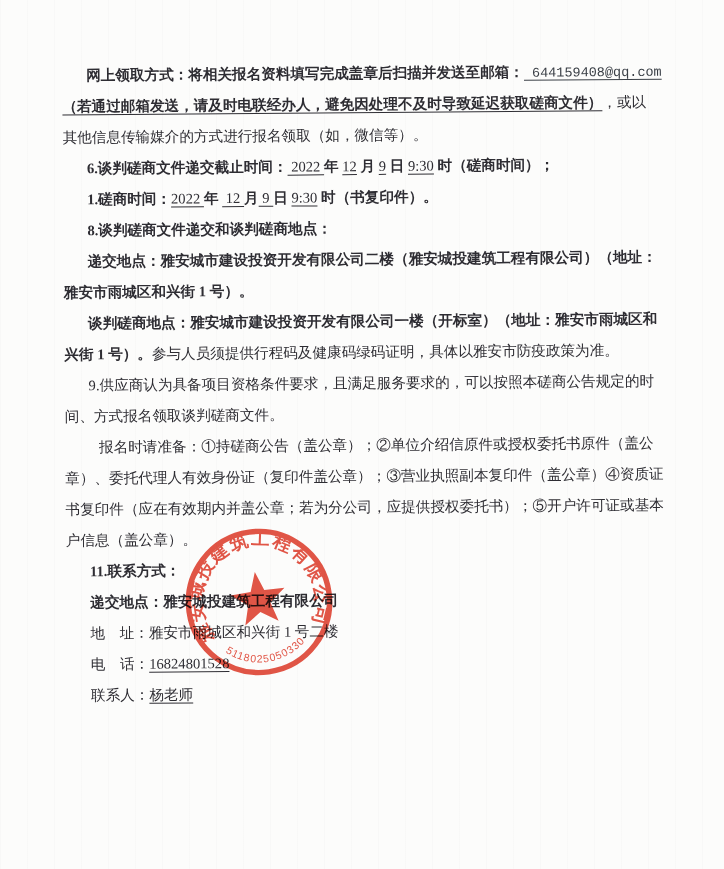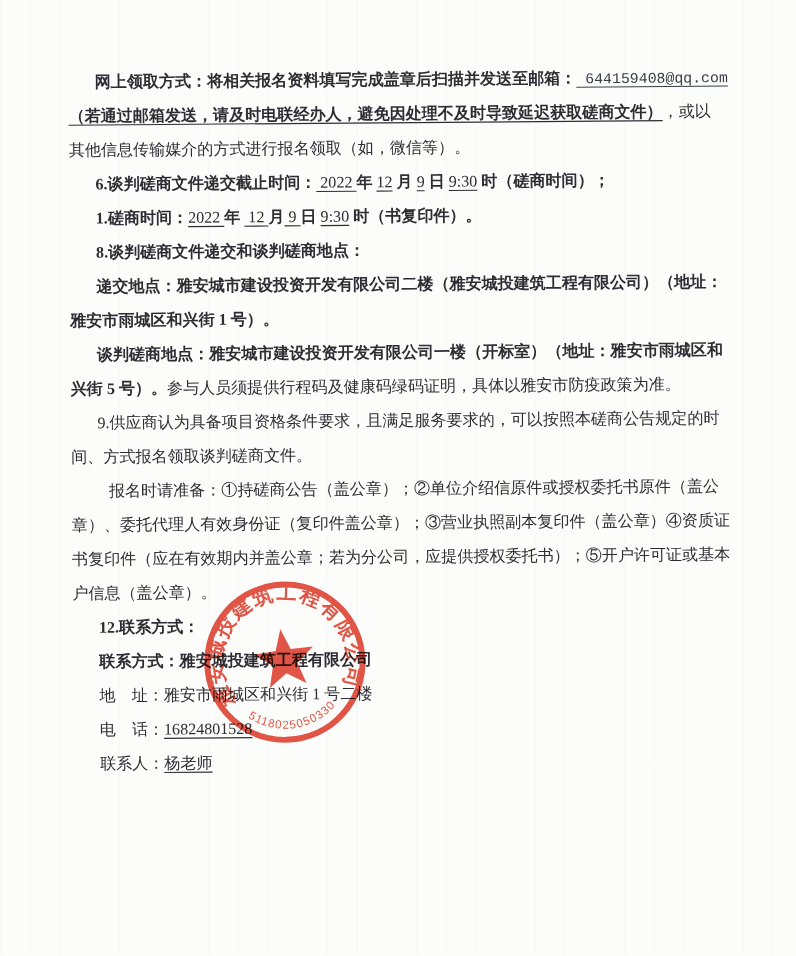--- a/index.html
+++ b/index.html
@@ -44,29 +44,29 @@
   <div>
       <div class="line indent-1"><span class="bold">网上领取方式：将相关报名资料填写完成盖章后扫描并发送至邮箱：</span><span class="underline mono"> 644159408@qq.com</span></div>
       <div class="line indent-0"><span class="bold underline">（若通过邮箱发送，请及时电联经办人，避免因处理不及时导致延迟获取磋商文件）</span><span>，或以</span></div>
       <div class="line indent-0"><span>其他信息传输媒介的方式进行报名领取（如，微信等）。</span></div>
       <div class="line indent-1"><span class="bold">6.谈判磋商文件递交截止时间：</span><span class="underline"> 2022 </span><span class="bold">年 </span><span class="underline">12</span><span class="bold"> 月 </span><span class="underline">9</span><span class="bold"> 日 </span><span class="underline">9:30</span><span class="bold"> 时（磋商时间）；</span></div>
       <div class="line indent-1"><span class="bold">1.磋商时间：</span><span class="underline">2022 </span><span class="bold">年 </span><span class="underline"> 12 </span><span class="bold">月</span><span class="underline"> 9 </span><span class="bold">日 </span><span class="underline">9:30</span><span class="bold"> 时（书复印件）。</span></div>
       <div class="line indent-1"><span class="bold">8.谈判磋商文件递交和谈判磋商地点：</span></div>
       <div class="line indent-1"><span class="bold">递交地点：雅安城市建设投资开发有限公司二楼（雅安城投建筑工程有限公司）（地址：</span></div>
       <div class="line indent-0"><span class="bold">雅安市雨城区和兴街 1 号）。</span></div>
       <div class="line indent-1"><span class="bold">谈判磋商地点：雅安城市建设投资开发有限公司一楼（开标室）（地址：雅安市雨城区和</span></div>
-      <div class="line indent-0"><span class="bold">兴街 5 号）。</span><span>参与人员须提供行程码及健康码绿码证明，具体以雅安市防疫政策为准。</span></div>
+      <div class="line indent-0"><span class="bold">兴街 1 号）。</span><span>参与人员须提供行程码及健康码绿码证明，具体以雅安市防疫政策为准。</span></div>
       <div class="line indent-1"><span>9.供应商认为具备项目资格条件要求，且满足服务要求的，可以按照本磋商公告规定的时</span></div>
       <div class="line indent-0"><span>间、方式报名领取谈判磋商文件。</span></div>
       <div class="line indent-2"><span>报名时请准备：①持磋商公告（盖公章）；②单位介绍信原件或授权委托书原件（盖公</span></div>
       <div class="line indent-0"><span>章）、委托代理人有效身份证（复印件盖公章）；③营业执照副本复印件（盖公章）④资质证</span></div>
       <div class="line indent-0"><span>书复印件（应在有效期内并盖公章；若为分公司，应提供授权委托书）；⑤开户许可证或基本</span></div>
       <div class="line indent-0"><span>户信息（盖公章）。</span></div>
-      <div class="line indent-1"><span class="bold">12.联系方式：</span></div>
-      <div class="line indent-1"><span class="bold">联系方式：</span><span class="bold">雅安城投建筑工程有限公司</span></div>
+      <div class="line indent-1"><span class="bold">11.联系方式：</span></div>
+      <div class="line indent-1"><span class="bold">递交地点：</span><span class="bold">雅安城投建筑工程有限公司</span></div>
       <div class="line indent-1"><span>地　址：雅安市雨城区和兴街 1 号二楼</span></div>
       <div class="line indent-1"><span>电　话：</span><span class="underline">16824801528</span></div>
       <div class="line indent-1"><span>联系人：</span><span class="underline">杨老师</span></div>
     </div>
 </div>
 
 <div class="seal">
   <svg viewBox="0 0 200 200">
     <circle class="ring" cx="100" cy="100" r="84"></circle>
     <path id="sealTopArc" d="M 44.3 139 A 68 68 0 1 1 155.7 139" fill="none"></path>

